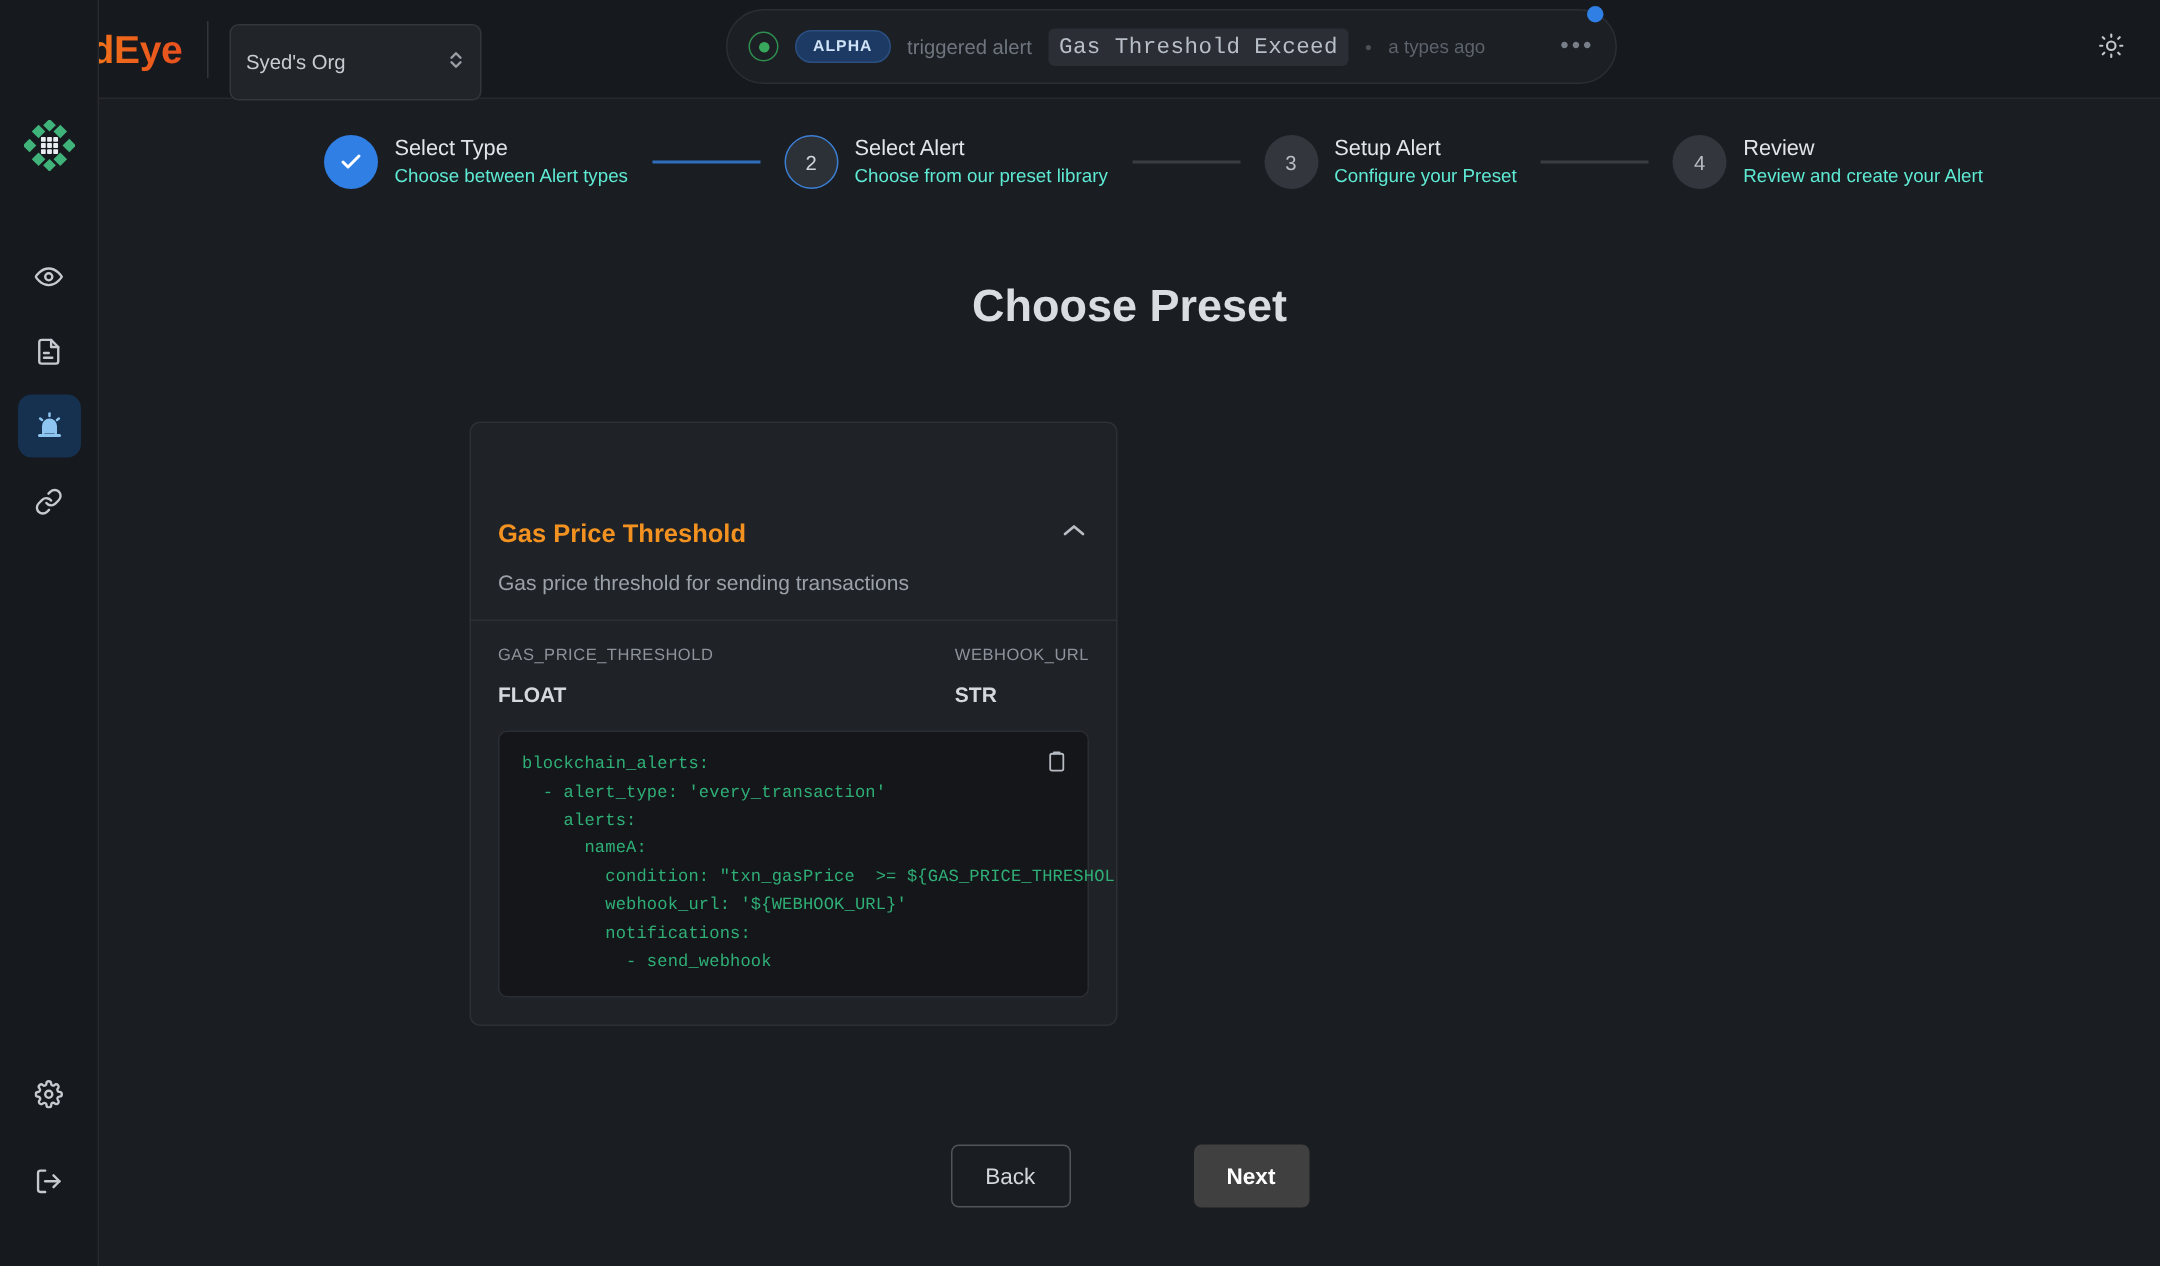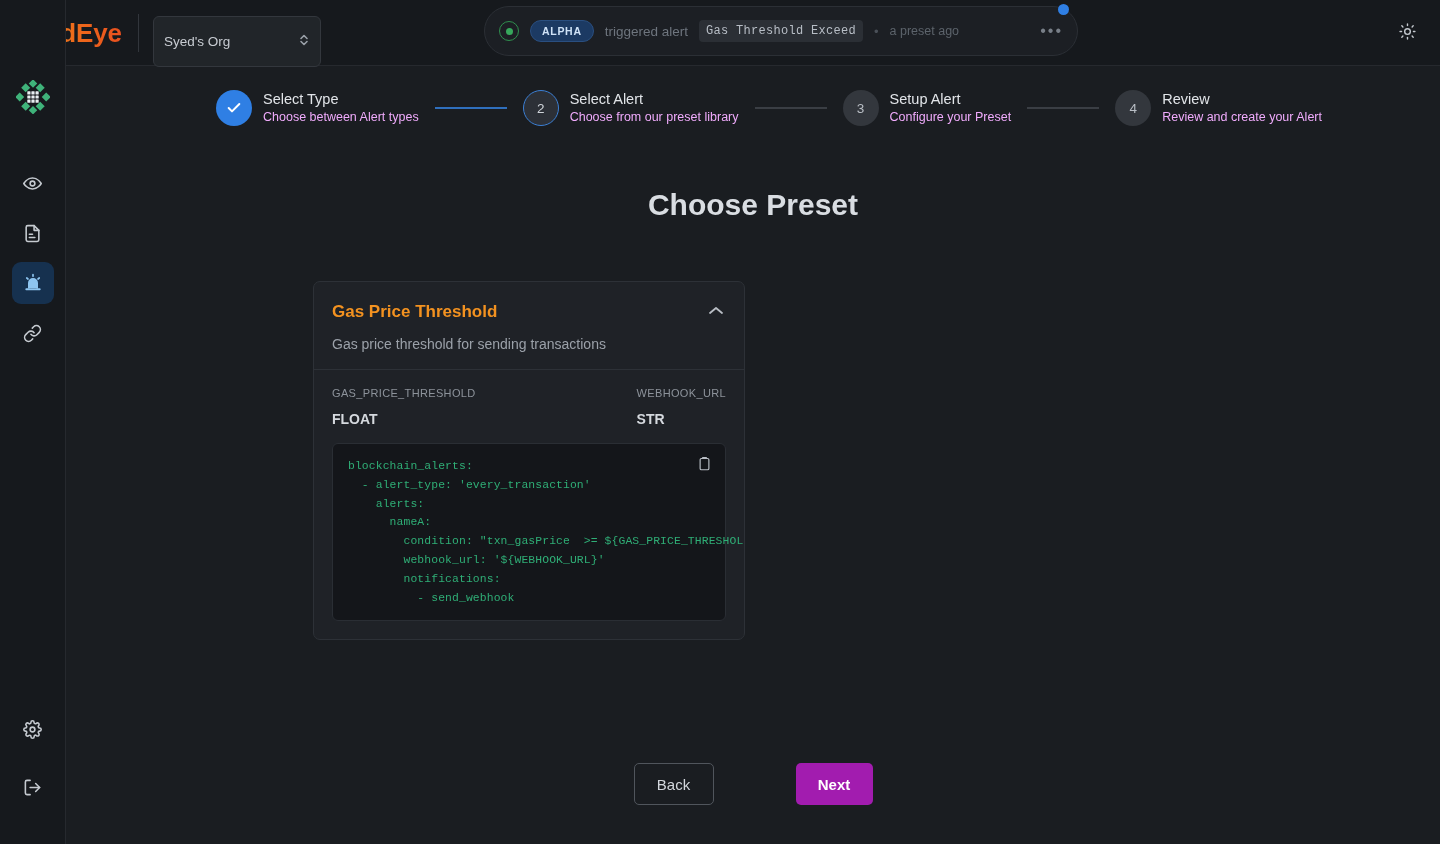--- a/index.html
+++ b/index.html
@@ -71,21 +71,21 @@
   .ring-dot { width: 20px; height: 20px; border-radius: 50%; border: 1.6px solid #2f8f4e; display:flex; align-items:center; justify-content:center; }
   .ring-dot i { width: 7px; height: 7px; border-radius: 50%; background: #37a85c; display:block; }
   .chip-alpha {
     background: #1c3a63; color: #cfe2f7; font-size: 10.5px; font-weight: bold;
     letter-spacing: 0.7px; border-radius: 11px; padding: 4px 11px;
     border: 1px solid #2a4f80;
   }
   .banner-action { color: #6e757e; font-size: 13.5px; }
   .chip-code {
     background: #2b2f35; color: #b8bec6; border-radius: 4px;
-    font-family: "Liberation Mono", monospace; font-size: 12px;
+    font-family: "Liberation Mono", monospace; font-size: 15px;
     padding: 4px 7px; letter-spacing: 0.3px;
   }
   .banner-sep { color: #4a5058; font-size: 13px; }
   .banner-time { color: #5c636b; font-size: 12.5px; }
   #banner-menu { margin-left: auto; color: #787f88; letter-spacing: 2px; font-size: 16px; line-height: 10px; }
   #banner-badge {
     position: absolute; right: 8px; top: -3px;
     width: 11px; height: 11px; border-radius: 50%; background: #2f7fe4;
   }
   #theme-toggle {
@@ -104,37 +104,37 @@
   .step { display: flex; align-items: center; gap: 11px; flex: 0 0 auto; }
   .step-circle {
     width: 36px; height: 36px; border-radius: 50%;
     display: flex; align-items: center; justify-content: center;
     font-size: 13.5px; color: #cfd4da; flex: 0 0 auto;
   }
   .step-circle.done { background: #2f7fe4; color: #fff; }
   .step-circle.current { background: #2c3037; border: 1.6px solid #3b7fd4; }
   .step-circle.todo { background: #33373d; color: #b9bec5; }
   .step-title { color: #e2e5e9; font-size: 14.5px; line-height: 17px; }
-  .step-sub { color: #f0abfc; font-size: 12.5px; line-height: 16px; margin-top: 1px; }
+  .step-sub { color: #5eead4; font-size: 12.5px; line-height: 16px; margin-top: 1px; }
   .step-line { flex: 1 1 auto; height: 1.5px; background: #3a3e44; margin: 0 16px; }
   .step-line.active { background: #2f6fbd; }
 
   
   #page-title {
     position: absolute; left: 66px; top: 188px; width: 1374px;
     text-align: center; color: #d9dde2; font-size: 30px; font-weight: bold;
   }
 
   #preset-card {
     position: absolute; left: 313px; top: 281px;
     width: 432px; border: 1px solid #2d3137; border-radius: 7px;
     background: #1f2227; overflow: hidden;
   }
   .card-head { padding: 20px 18px 17px 18px; }
-  .card-head-row { display: flex; align-items: flex-start; }
+  .card-head-row { display: flex; align-items: flex-start; margin-top: 44px; }
   .preset-name { color: #f39220; font-size: 17px; font-weight: bold; flex: 1; }
   .chev { color: #b9bec5; cursor: pointer; padding: 0 2px; }
   .preset-desc { color: #9ba1a9; font-size: 14px; margin-top: 14px; }
   .card-divider { height: 1px; background: #2d3137; }
   .param-grid {
     display: flex; padding: 17px 18px 16px 18px;
   }
   .param { flex: 1; }
   .param.right { flex: 0 0 auto; text-align: left; }
   .param-key { color: #8d939b; font-size: 11px; letter-spacing: 0.35px; }
@@ -157,21 +157,21 @@
     position: absolute; left: 66px; top: 763px; width: 1374px;
     display: flex; justify-content: center; align-items: center; gap: 82px;
   }
   #back-btn {
     width: 80px; height: 42px; border: 1px solid #50555c; border-radius: 5px;
     background: transparent; color: #d3d7dc; font-size: 15px; cursor: pointer;
     font-family: "Liberation Sans", sans-serif;
   }
   #next-btn {
     width: 77px; height: 42px; border: none; border-radius: 5px;
-    background: #a21caf; color: #fff; font-size: 15px; font-weight: bold; cursor: pointer;
+    background: #404040; color: #fff; font-size: 15px; font-weight: bold; cursor: pointer;
     font-family: "Liberation Sans", sans-serif;
   }
 </style>
 </head>
 <body>
 
 <div id="sidebar">
   <div class="logo-mark">
     <svg width="34" height="34" viewBox="0 0 34 34">
       <g fill="#3fb37a">
@@ -276,21 +276,21 @@
   </div>
 
   <div id="alert-banner">
     <span class="ring-dot">
         <i></i>
       </span>
     <span class="chip-alpha">ALPHA</span>
     <span class="banner-action">triggered alert</span>
     <span class="chip-code">Gas Threshold Exceed</span>
     <span class="banner-sep">•</span>
-    <span class="banner-time">a preset ago</span>
+    <span class="banner-time">a types ago</span>
     <span id="banner-menu">•••</span>
     <span id="banner-badge"></span>
   </div>
 
   <div id="theme-toggle">
     <span>
       <svg width="17" height="17" viewBox="0 0 24 24" fill="none" stroke="#c3c8ce" stroke-width="2" stroke-linecap="round" stroke-linejoin="round">
         <circle cx="12" cy="12" r="4"></circle>
         <line x1="12" y1="1.5" x2="12" y2="3.6"></line>
           <line x1="12" y1="20.4" x2="12" y2="22.5"></line>

